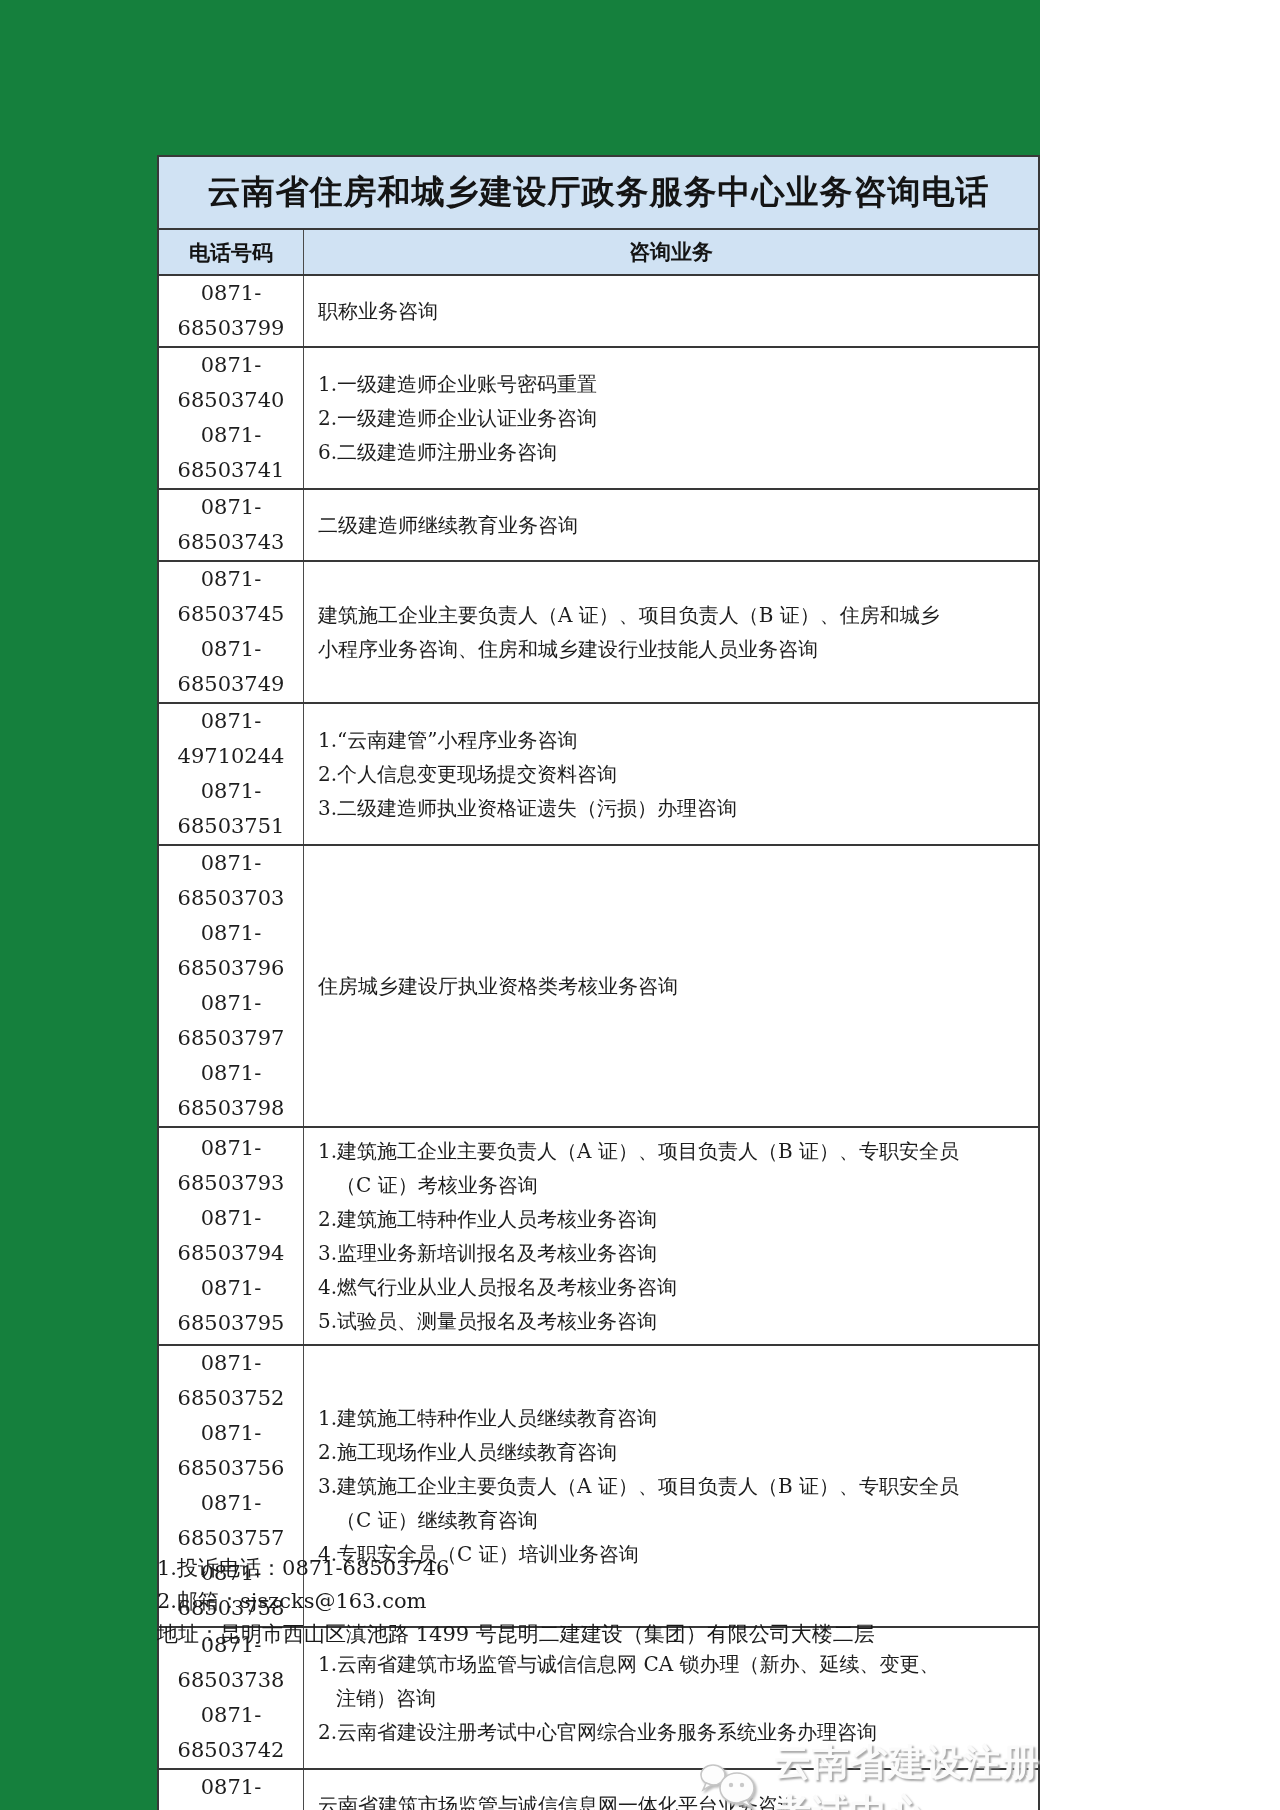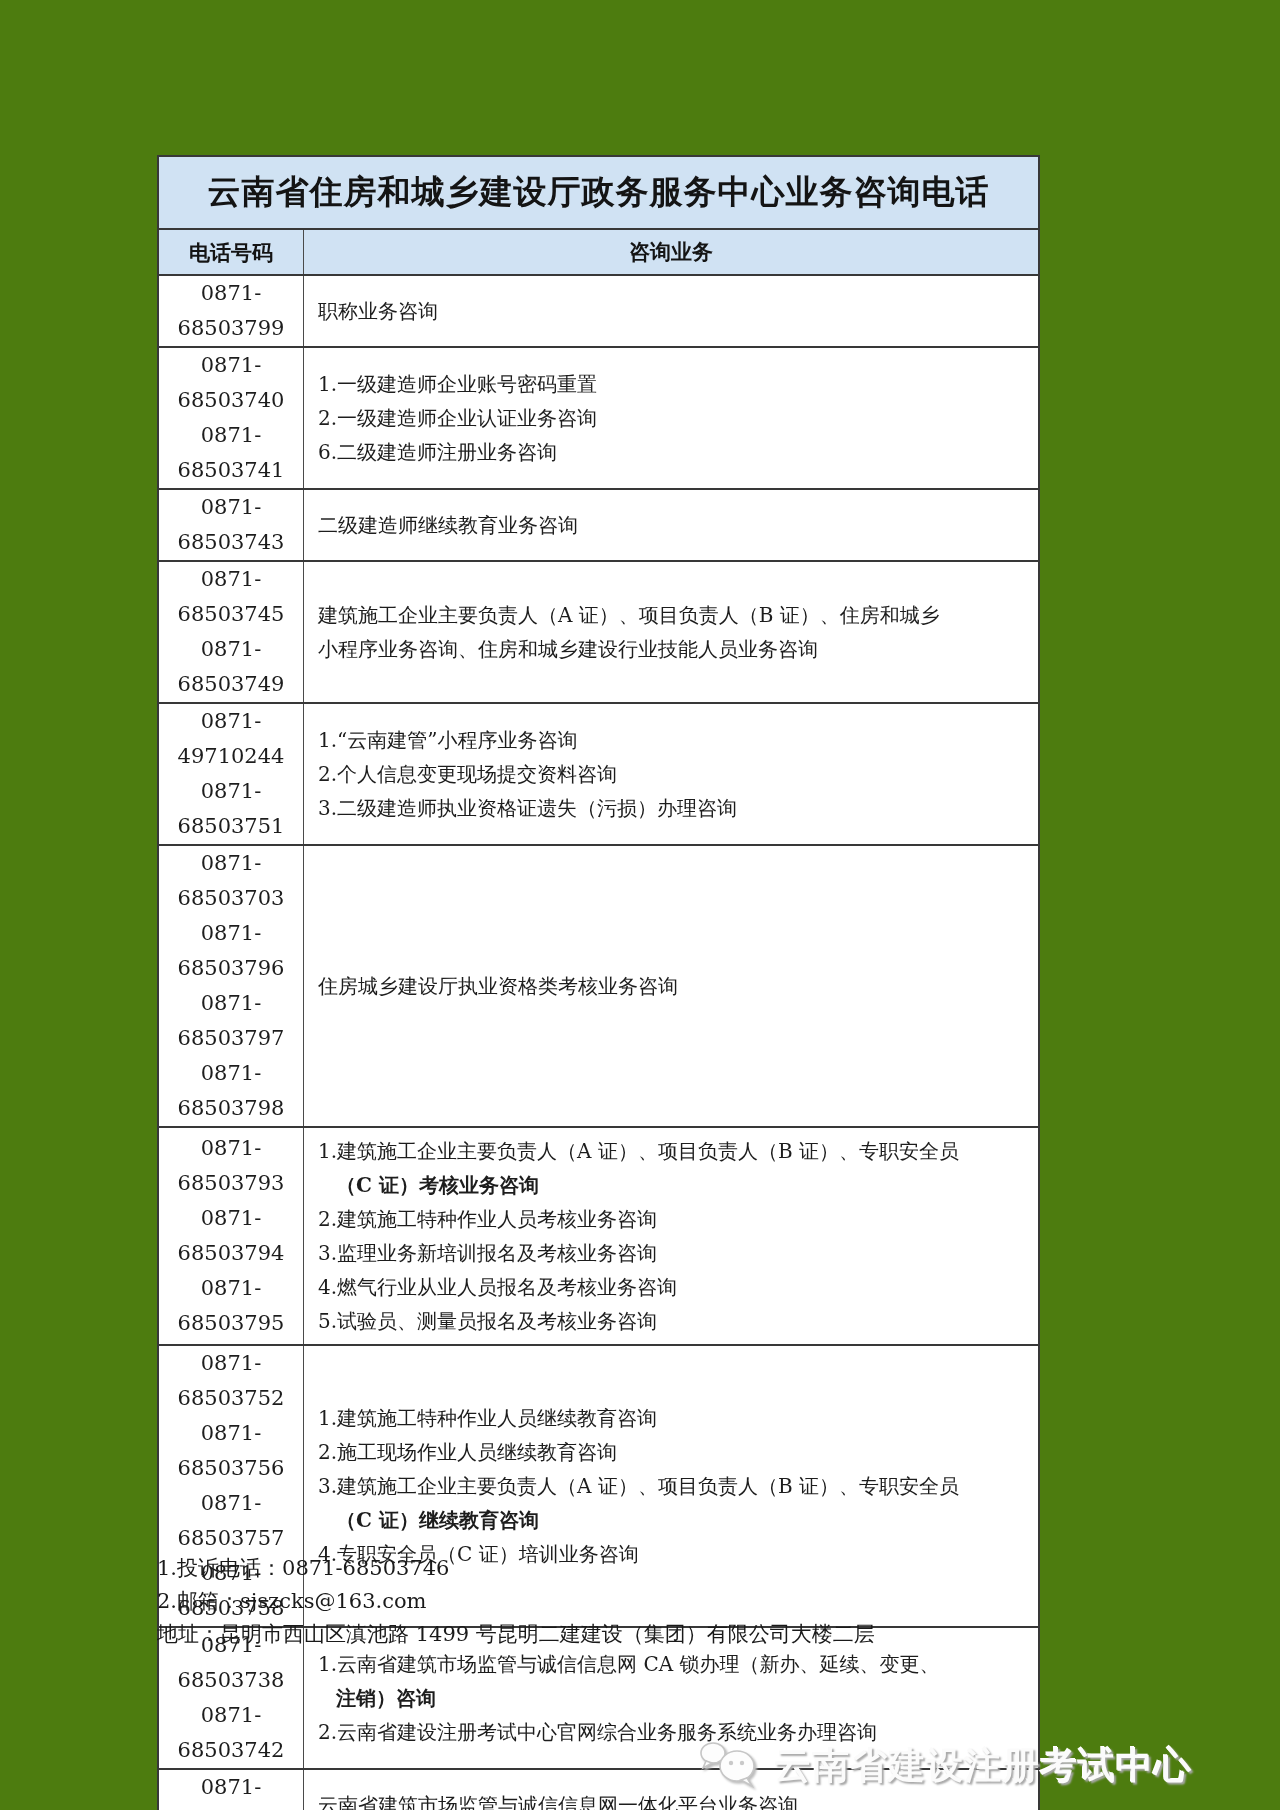--- a/index.html
+++ b/index.html
@@ -1,17 +1,17 @@
 <!DOCTYPE html>
 <html><head>
 <meta charset="utf-8">
 <style>
   html,body{margin:0;padding:0;background:#ffffff;}
   .page{
-    position:relative;width:1280px;height:1810px;background:#4d7c0f;overflow:hidden;
+    position:relative;width:1040px;height:1810px;background:#15803d;overflow:hidden;
     font-family:"DejaVu Serif","Liberation Serif",serif;color:#1d1d1d;
   }
   .doc{
     position:absolute;left:157px;top:155px;width:883px;
     border:2px solid #383838;box-sizing:border-box;background:#ffffff;
   }
   .title-row{
     height:71px;background:#d0e2f3;display:flex;align-items:center;justify-content:center;
     font-size:33px;font-weight:bold;letter-spacing:1px;color:#141414;
   }
@@ -26,21 +26,21 @@
   .col-phone{
     flex:0 0 145px;width:145px;border-right:1px solid #4a4a4a;box-sizing:border-box;
     display:flex;flex-direction:column;align-items:center;justify-content:center;
     font-size:21px;line-height:35px;text-align:center;
   }
   .col-svc{
     flex:1;display:flex;flex-direction:column;justify-content:center;
     padding:6px 12px 6px 14px;font-size:20px;line-height:34px;box-sizing:border-box;
   }
   .sline{padding:0;}
-  .sline.cont{padding-left:18px;font-weight:bold;}
+  .sline.cont{padding-left:18px;}
   .footer{
     position:absolute;left:157px;top:1552px;width:900px;
     font-size:21px;line-height:33px;color:#1a1a1a;
   }
   .watermark{
     position:absolute;left:698px;top:1738px;display:flex;align-items:center;gap:14px;
   }
   .watermark .wm-text{
     font-size:37px;font-weight:bold;letter-spacing:1px;color:#fbfbfb;
     text-shadow:2px 2px 2px #a8a8a8, -1px -1px 0 #ffffff;

